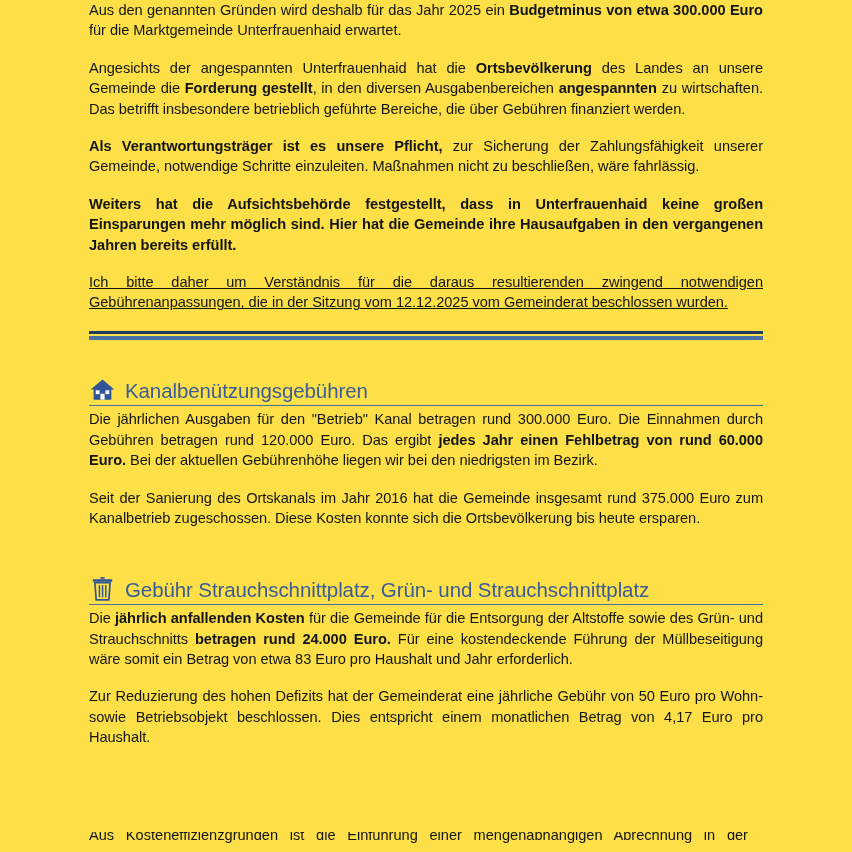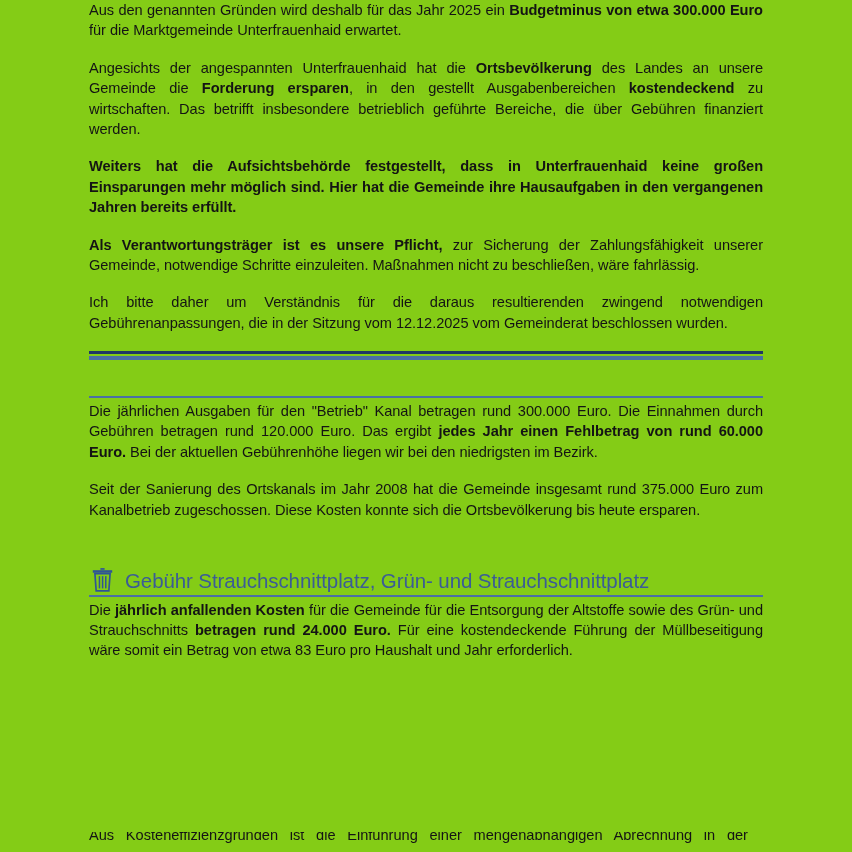--- a/index.html
+++ b/index.html
@@ -11,36 +11,37 @@
     width: 852px;
     height: 852px;
     overflow: hidden;
     font-family: "Liberation Sans", sans-serif;
     color: #111111;
   }
   .page {
     position: relative;
     width: 852px;
     height: 852px;
-    background: #84cc16;
+    background: #fde047;
     box-sizing: border-box;
     padding: 0 89px 0 89px;
     overflow: hidden;
   }
   p.para {
     margin: 0 0 17px 0;
     font-size: 14.6px;
     line-height: 20.4px;
     text-align: justify;
     text-justify: inter-word;
     color: #141414;
     letter-spacing: -0.05px;
   }
   p.para.tight {
     margin-bottom: 0;
+    text-decoration: underline;
   }
   b, .b {
     font-weight: bold;
   }
   .rule-double {
     margin: 18px 0 0 0;
     width: 100%;
     height: 9px;
     position: relative;
   }
@@ -123,43 +124,54 @@
 </style>
 </head>
 <body>
 
 <div class="page">
 
   <div>
 
     <p class="para"><span>Aus den genannten Gründen wird deshalb für das Jahr 2025 ein </span><b>Budgetminus von etwa 300.000 Euro</b><span> für die Marktgemeinde Unterfrauenhaid erwartet.</span></p>
 
-    <p class="para"><span>Angesichts der angespannten Unterfrauenhaid hat die </span><b>Ortsbevölkerung</b><span> des Landes an unsere Gemeinde die </span><b>Forderung ersparen</b><span>, in den gestellt Ausgabenbereichen </span><b>kostendeckend</b><span> zu wirtschaften. Das betrifft insbesondere betrieblich geführte Bereiche, die über Gebühren finanziert werden.</span></p>
+    <p class="para"><span>Angesichts der angespannten Unterfrauenhaid hat die </span><b>Ortsbevölkerung</b><span> des Landes an unsere Gemeinde die </span><b>Forderung gestellt</b><span>, in den diversen Ausgabenbereichen </span><b>angespannten</b><span> zu wirtschaften. Das betrifft insbesondere betrieblich geführte Bereiche, die über Gebühren finanziert werden.</span></p>
+
+    <p class="para"><b>Als Verantwortungsträger ist es unsere Pflicht,</b><span> zur Sicherung der Zahlungsfähigkeit unserer Gemeinde, notwendige Schritte einzuleiten. Maßnahmen nicht zu beschließen, wäre fahrlässig.</span></p>
 
     <p class="para"><b>Weiters hat die Aufsichtsbehörde festgestellt, dass in Unterfrauenhaid keine großen Einsparungen mehr möglich sind. Hier hat die Gemeinde ihre Hausaufgaben in den vergangenen Jahren bereits erfüllt.</b></p>
-
-    <p class="para"><b>Als Verantwortungsträger ist es unsere Pflicht,</b><span> zur Sicherung der Zahlungsfähigkeit unserer Gemeinde, notwendige Schritte einzuleiten. Maßnahmen nicht zu beschließen, wäre fahrlässig.</span></p>
 
     <p class="para tight"><span>Ich bitte daher um Verständnis für die daraus resultierenden zwingend notwendigen Gebührenanpassungen, die in der Sitzung vom 12.12.2025 vom Gemeinderat beschlossen wurden.</span></p>
 
   </div>
 
   <div class="rule-double">
     <div class="r1"></div>
     <div class="r2"></div>
   </div>
 
   <div class="spacer-lg"></div>
 
   <div class="section">
+    <div class="sec-head">
+      <span class="sec-icon">
+        <svg viewBox="0 0 64 64" width="27" height="27" xmlns="http://www.w3.org/2000/svg">
+          <path d="M32 8 L4 32 L11 32 L11 56 L53 56 L53 32 L60 32 Z" fill="#2f5596"></path>
+          <rect x="16" y="34" width="9" height="9" fill="#ffffff"></rect>
+          <rect x="39" y="34" width="9" height="9" fill="#ffffff"></rect>
+          <rect x="27" y="42" width="10" height="14" fill="#ffffff"></rect>
+        </svg>
+      </span>
+      <span class="sec-title">Kanalbenützungsgebühren</span>
+    </div>
     <div class="sec-underline"></div>
 
     <p class="para"><span>Die jährlichen Ausgaben für den "Betrieb" Kanal betragen rund 300.000 Euro. Die Einnahmen durch Gebühren betragen rund 120.000 Euro. Das ergibt </span><b>jedes Jahr einen Fehlbetrag von rund 60.000 Euro.</b><span> Bei der aktuellen Gebührenhöhe liegen wir bei den niedrigsten im Bezirk.</span></p>
 
-    <p class="para"><span>Seit der Sanierung des Ortskanals im Jahr 2008 hat die Gemeinde insgesamt rund 375.000 Euro zum Kanalbetrieb zugeschossen. Diese Kosten konnte sich die Ortsbevölkerung bis heute ersparen.</span></p>
+    <p class="para"><span>Seit der Sanierung des Ortskanals im Jahr 2016 hat die Gemeinde insgesamt rund 375.000 Euro zum Kanalbetrieb zugeschossen. Diese Kosten konnte sich die Ortsbevölkerung bis heute ersparen.</span></p>
 
   </div>
 
   <div class="spacer-md"></div>
 
   <div class="section">
     <div class="sec-head">
       <span class="sec-icon">
         <svg viewBox="0 0 64 64" width="27" height="27" xmlns="http://www.w3.org/2000/svg">
           <rect x="27" y="5" width="10" height="4" fill="#2f5596"></rect>
@@ -169,20 +181,21 @@
           <rect x="30.5" y="24" width="3.5" height="29" fill="#2f5596"></rect>
           <rect x="38" y="24" width="3.5" height="29" fill="#2f5596"></rect>
         </svg>
       </span>
       <span class="sec-title">Gebühr Strauchschnittplatz, Grün- und Strauchschnittplatz</span>
     </div>
     <div class="sec-underline"></div>
 
     <p class="para"><span>Die </span><b>jährlich anfallenden Kosten</b><span> für die Gemeinde für die Entsorgung der Altstoffe sowie des Grün- und Strauchschnitts </span><b>betragen rund 24.000 Euro.</b><span> Für eine kostendeckende Führung der Müllbeseitigung wäre somit ein Betrag von etwa 83 Euro pro Haushalt und Jahr erforderlich.</span></p>
 
+    <p class="para"><span>Zur Reduzierung des hohen Defizits hat der Gemeinderat eine jährliche Gebühr von 50 Euro pro Wohn- sowie Betriebsobjekt beschlossen. Dies entspricht einem monatlichen Betrag von 4,17 Euro pro Haushalt.</span></p>
   </div>
 
   <div class="clip-bottom">
     <p>
         <span class="jline">Aus Kosteneffizienzgründen ist die Einführung einer mengenabhängigen Abrechnung in der</span>
       </p>
   </div>
 
 </div>
 

